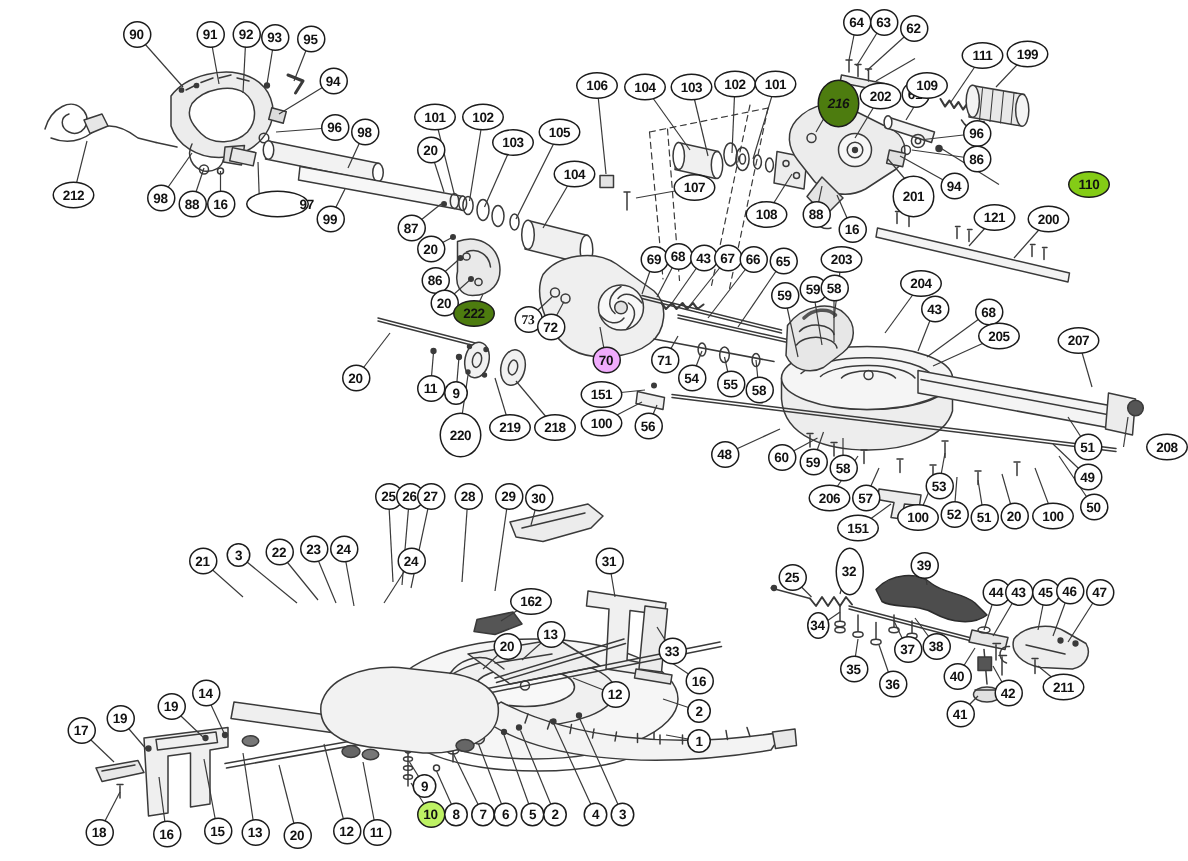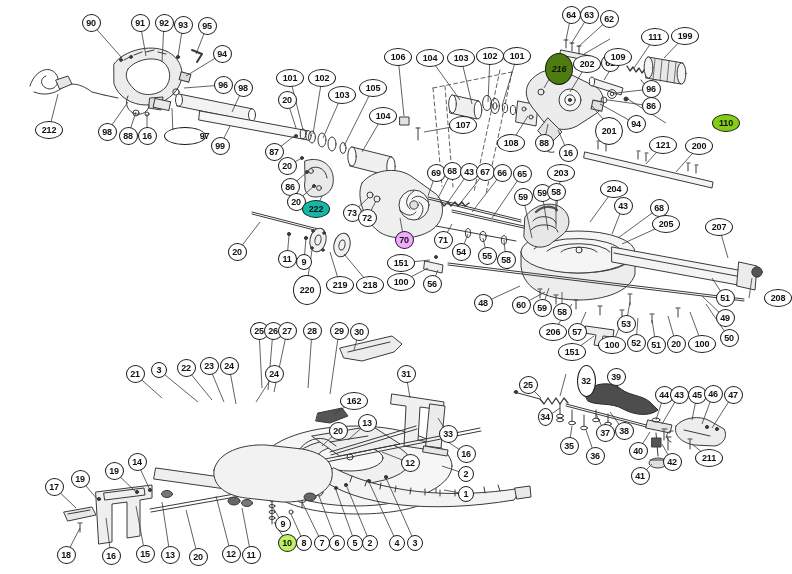--- a/index.html
+++ b/index.html
@@ -448,21 +448,21 @@
       <div class="callout" style="width: 28px; height: 18px; left: 276px; top: 69px; background: rgb(255, 255, 255); border-color: rgb(28, 28, 28); color: rgb(17, 17, 17);">101</div>
       <div class="callout" style="width: 28px; height: 18px; left: 308px; top: 69px; background: rgb(255, 255, 255); border-color: rgb(28, 28, 28); color: rgb(17, 17, 17);">102</div>
       <div class="callout" style="width: 19px; height: 18px; left: 277.5px; top: 91px; background: rgb(255, 255, 255); border-color: rgb(28, 28, 28); color: rgb(17, 17, 17);">20</div>
       <div class="callout" style="width: 28px; height: 18px; left: 328px; top: 86px; background: rgb(255, 255, 255); border-color: rgb(28, 28, 28); color: rgb(17, 17, 17);">103</div>
       <div class="callout" style="width: 28px; height: 18px; left: 359px; top: 79px; background: rgb(255, 255, 255); border-color: rgb(28, 28, 28); color: rgb(17, 17, 17);">105</div>
       <div class="callout" style="width: 28px; height: 18px; left: 369px; top: 107px; background: rgb(255, 255, 255); border-color: rgb(28, 28, 28); color: rgb(17, 17, 17);">104</div>
       <div class="callout" style="width: 19px; height: 18px; left: 264.5px; top: 143px; background: rgb(255, 255, 255); border-color: rgb(28, 28, 28); color: rgb(17, 17, 17);">87</div>
       <div class="callout" style="width: 19px; height: 18px; left: 277.5px; top: 157px; background: rgb(255, 255, 255); border-color: rgb(28, 28, 28); color: rgb(17, 17, 17);">20</div>
       <div class="callout" style="width: 19px; height: 18px; left: 280.5px; top: 178px; background: rgb(255, 255, 255); border-color: rgb(28, 28, 28); color: rgb(17, 17, 17);">86</div>
       <div class="callout" style="width: 19px; height: 18px; left: 286.5px; top: 193px; background: rgb(255, 255, 255); border-color: rgb(28, 28, 28); color: rgb(17, 17, 17);">20</div>
-      <div class="callout" style="width: 28px; height: 18px; left: 302px; top: 200px; background: #14b8a6; border-color: rgb(28, 28, 28); color: rgb(17, 17, 17);">222</div>
+      <div class="callout" style="width: 28px; height: 18px; left: 302px; top: 200px; background: #4d7c0f; border-color: rgb(28, 28, 28); color: rgb(17, 17, 17);">222</div>
       <div class="callout" style="width: 28px; height: 18px; left: 384px; top: 48px; background: rgb(255, 255, 255); border-color: rgb(28, 28, 28); color: rgb(17, 17, 17);">106</div>
       <div class="callout" style="width: 28px; height: 18px; left: 416px; top: 49px; background: rgb(255, 255, 255); border-color: rgb(28, 28, 28); color: rgb(17, 17, 17);">104</div>
       <div class="callout" style="width: 28px; height: 18px; left: 447px; top: 49px; background: rgb(255, 255, 255); border-color: rgb(28, 28, 28); color: rgb(17, 17, 17);">103</div>
       <div class="callout" style="width: 28px; height: 18px; left: 476px; top: 47px; background: rgb(255, 255, 255); border-color: rgb(28, 28, 28); color: rgb(17, 17, 17);">102</div>
       <div class="callout" style="width: 28px; height: 18px; left: 503px; top: 47px; background: rgb(255, 255, 255); border-color: rgb(28, 28, 28); color: rgb(17, 17, 17);">101</div>
       <div class="callout" style="width: 28px; height: 18px; left: 449px; top: 116px; background: rgb(255, 255, 255); border-color: rgb(28, 28, 28); color: rgb(17, 17, 17);">107</div>
       <div class="callout" style="width: 28px; height: 18px; left: 497px; top: 134px; background: rgb(255, 255, 255); border-color: rgb(28, 28, 28); color: rgb(17, 17, 17);">108</div>
       <div class="callout" style="width: 19px; height: 18px; left: 426.5px; top: 164px; background: rgb(255, 255, 255); border-color: rgb(28, 28, 28); color: rgb(17, 17, 17);">69</div>
       <div class="callout" style="width: 19px; height: 18px; left: 442.5px; top: 162px; background: rgb(255, 255, 255); border-color: rgb(28, 28, 28); color: rgb(17, 17, 17);">68</div>
       <div class="callout" style="width: 19px; height: 18px; left: 459.5px; top: 163px; background: rgb(255, 255, 255); border-color: rgb(28, 28, 28); color: rgb(17, 17, 17);">43</div>
@@ -489,21 +489,21 @@
       <div class="callout" style="width: 28px; height: 18px; left: 685px; top: 137px; background: rgb(255, 255, 255); border-color: rgb(28, 28, 28); color: rgb(17, 17, 17);">200</div>
       <div class="callout" style="width: 28px; height: 18px; left: 547px; top: 164px; background: rgb(255, 255, 255); border-color: rgb(28, 28, 28); color: rgb(17, 17, 17);">203</div>
       <div class="callout" style="width: 28px; height: 18px; left: 600px; top: 180px; background: rgb(255, 255, 255); border-color: rgb(28, 28, 28); color: rgb(17, 17, 17);">204</div>
       <div class="callout" style="width: 19px; height: 18px; left: 513.5px; top: 188px; background: rgb(255, 255, 255); border-color: rgb(28, 28, 28); color: rgb(17, 17, 17);">59</div>
       <div class="callout" style="width: 19px; height: 18px; left: 532.5px; top: 184px; background: rgb(255, 255, 255); border-color: rgb(28, 28, 28); color: rgb(17, 17, 17);">59</div>
       <div class="callout" style="width: 19px; height: 18px; left: 546.5px; top: 183px; background: rgb(255, 255, 255); border-color: rgb(28, 28, 28); color: rgb(17, 17, 17);">58</div>
       <div class="callout" style="width: 19px; height: 18px; left: 613.5px; top: 197px; background: rgb(255, 255, 255); border-color: rgb(28, 28, 28); color: rgb(17, 17, 17);">43</div>
       <div class="callout" style="width: 19px; height: 18px; left: 649.5px; top: 199px; background: rgb(255, 255, 255); border-color: rgb(28, 28, 28); color: rgb(17, 17, 17);">68</div>
       <div class="callout" style="width: 28px; height: 18px; left: 652px; top: 215px; background: rgb(255, 255, 255); border-color: rgb(28, 28, 28); color: rgb(17, 17, 17);">205</div>
       <div class="callout" style="width: 28px; height: 18px; left: 705px; top: 218px; background: rgb(255, 255, 255); border-color: rgb(28, 28, 28); color: rgb(17, 17, 17);">207</div>
-      <div class="callout" style="width: 19px; height: 18px; left: 342.5px; top: 204px; background: rgb(255, 255, 255); border-color: rgb(28, 28, 28); color: rgb(17, 17, 17);">73</div>
+      <div class="callout" style="width: 19px; height: 18px; left: 342.5px; top: 204px; background: rgb(255, 255, 255); border-color: rgb(28, 28, 28); color: rgb(17, 17, 17); font-family: Liberation Serif, serif;">73</div>
       <div class="callout" style="width: 19px; height: 18px; left: 357.5px; top: 209px; background: rgb(255, 255, 255); border-color: rgb(28, 28, 28); color: rgb(17, 17, 17);">72</div>
       <div class="callout" style="width: 19px; height: 18px; left: 394.5px; top: 231px; background: #f0abfc; border-color: rgb(28, 28, 28); color: rgb(17, 17, 17);">70</div>
       <div class="callout" style="width: 19px; height: 18px; left: 433.5px; top: 231px; background: rgb(255, 255, 255); border-color: rgb(28, 28, 28); color: rgb(17, 17, 17);">71</div>
       <div class="callout" style="width: 19px; height: 18px; left: 451.5px; top: 243px; background: rgb(255, 255, 255); border-color: rgb(28, 28, 28); color: rgb(17, 17, 17);">54</div>
       <div class="callout" style="width: 19px; height: 18px; left: 477.5px; top: 247px; background: rgb(255, 255, 255); border-color: rgb(28, 28, 28); color: rgb(17, 17, 17);">55</div>
       <div class="callout" style="width: 19px; height: 18px; left: 496.5px; top: 251px; background: rgb(255, 255, 255); border-color: rgb(28, 28, 28); color: rgb(17, 17, 17);">58</div>
       <div class="callout" style="width: 19px; height: 18px; left: 227.5px; top: 243px; background: rgb(255, 255, 255); border-color: rgb(28, 28, 28); color: rgb(17, 17, 17);">20</div>
       <div class="callout" style="width: 19px; height: 18px; left: 277.5px; top: 250px; background: rgb(255, 255, 255); border-color: rgb(28, 28, 28); color: rgb(17, 17, 17);">11</div>
       <div class="callout" style="width: 16px; height: 16px; left: 296px; top: 254px; background: rgb(255, 255, 255); border-color: rgb(28, 28, 28); color: rgb(17, 17, 17);">9</div>
       <div class="callout" style="width: 28px; height: 18px; left: 387px; top: 254px; background: rgb(255, 255, 255); border-color: rgb(28, 28, 28); color: rgb(17, 17, 17);">151</div>
@@ -564,21 +564,21 @@
       <div class="callout" style="width: 16px; height: 16px; left: 275px; top: 516px; background: rgb(255, 255, 255); border-color: rgb(28, 28, 28); color: rgb(17, 17, 17);">9</div>
       <div class="callout" style="width: 19px; height: 18px; left: 277.5px; top: 534px; background: #bef264; border-color: rgb(28, 28, 28); color: rgb(17, 17, 17);">10</div>
       <div class="callout" style="width: 16px; height: 16px; left: 296px; top: 535px; background: rgb(255, 255, 255); border-color: rgb(28, 28, 28); color: rgb(17, 17, 17);">8</div>
       <div class="callout" style="width: 16px; height: 16px; left: 314px; top: 535px; background: rgb(255, 255, 255); border-color: rgb(28, 28, 28); color: rgb(17, 17, 17);">7</div>
       <div class="callout" style="width: 16px; height: 16px; left: 329px; top: 535px; background: rgb(255, 255, 255); border-color: rgb(28, 28, 28); color: rgb(17, 17, 17);">6</div>
       <div class="callout" style="width: 16px; height: 16px; left: 347px; top: 535px; background: rgb(255, 255, 255); border-color: rgb(28, 28, 28); color: rgb(17, 17, 17);">5</div>
       <div class="callout" style="width: 16px; height: 16px; left: 362px; top: 535px; background: rgb(255, 255, 255); border-color: rgb(28, 28, 28); color: rgb(17, 17, 17);">2</div>
       <div class="callout" style="width: 16px; height: 16px; left: 389px; top: 535px; background: rgb(255, 255, 255); border-color: rgb(28, 28, 28); color: rgb(17, 17, 17);">4</div>
       <div class="callout" style="width: 16px; height: 16px; left: 407px; top: 535px; background: rgb(255, 255, 255); border-color: rgb(28, 28, 28); color: rgb(17, 17, 17);">3</div>
       <div class="callout" style="width: 19px; height: 18px; left: 518.5px; top: 376px; background: rgb(255, 255, 255); border-color: rgb(28, 28, 28); color: rgb(17, 17, 17);">25</div>
-      <div class="callout" style="width: 19px; height: 32px; left: 556.5px; top: 365px; background: rgb(255, 255, 255); border-color: rgb(28, 28, 28); color: rgb(17, 17, 17); margin-left: 20px;">32</div>
+      <div class="callout" style="width: 19px; height: 32px; left: 556.5px; top: 365px; background: rgb(255, 255, 255); border-color: rgb(28, 28, 28); color: rgb(17, 17, 17);">32</div>
       <div class="callout" style="width: 19px; height: 18px; left: 606.5px; top: 368px; background: rgb(255, 255, 255); border-color: rgb(28, 28, 28); color: rgb(17, 17, 17);">39</div>
       <div class="callout" style="width: 15px; height: 18px; left: 537.5px; top: 408px; background: rgb(255, 255, 255); border-color: rgb(28, 28, 28); color: rgb(17, 17, 17);">34</div>
       <div class="callout" style="width: 19px; height: 18px; left: 559.5px; top: 437px; background: rgb(255, 255, 255); border-color: rgb(28, 28, 28); color: rgb(17, 17, 17);">35</div>
       <div class="callout" style="width: 19px; height: 18px; left: 585.5px; top: 447px; background: rgb(255, 255, 255); border-color: rgb(28, 28, 28); color: rgb(17, 17, 17);">36</div>
       <div class="callout" style="width: 19px; height: 18px; left: 595.5px; top: 424px; background: rgb(255, 255, 255); border-color: rgb(28, 28, 28); color: rgb(17, 17, 17);">37</div>
       <div class="callout" style="width: 19px; height: 18px; left: 614.5px; top: 422px; background: rgb(255, 255, 255); border-color: rgb(28, 28, 28); color: rgb(17, 17, 17);">38</div>
       <div class="callout" style="width: 19px; height: 18px; left: 628.5px; top: 442px; background: rgb(255, 255, 255); border-color: rgb(28, 28, 28); color: rgb(17, 17, 17);">40</div>
       <div class="callout" style="width: 19px; height: 18px; left: 630.5px; top: 467px; background: rgb(255, 255, 255); border-color: rgb(28, 28, 28); color: rgb(17, 17, 17);">41</div>
       <div class="callout" style="width: 19px; height: 18px; left: 662.5px; top: 453px; background: rgb(255, 255, 255); border-color: rgb(28, 28, 28); color: rgb(17, 17, 17);">42</div>
       <div class="callout" style="width: 19px; height: 18px; left: 654.5px; top: 386px; background: rgb(255, 255, 255); border-color: rgb(28, 28, 28); color: rgb(17, 17, 17);">44</div>

